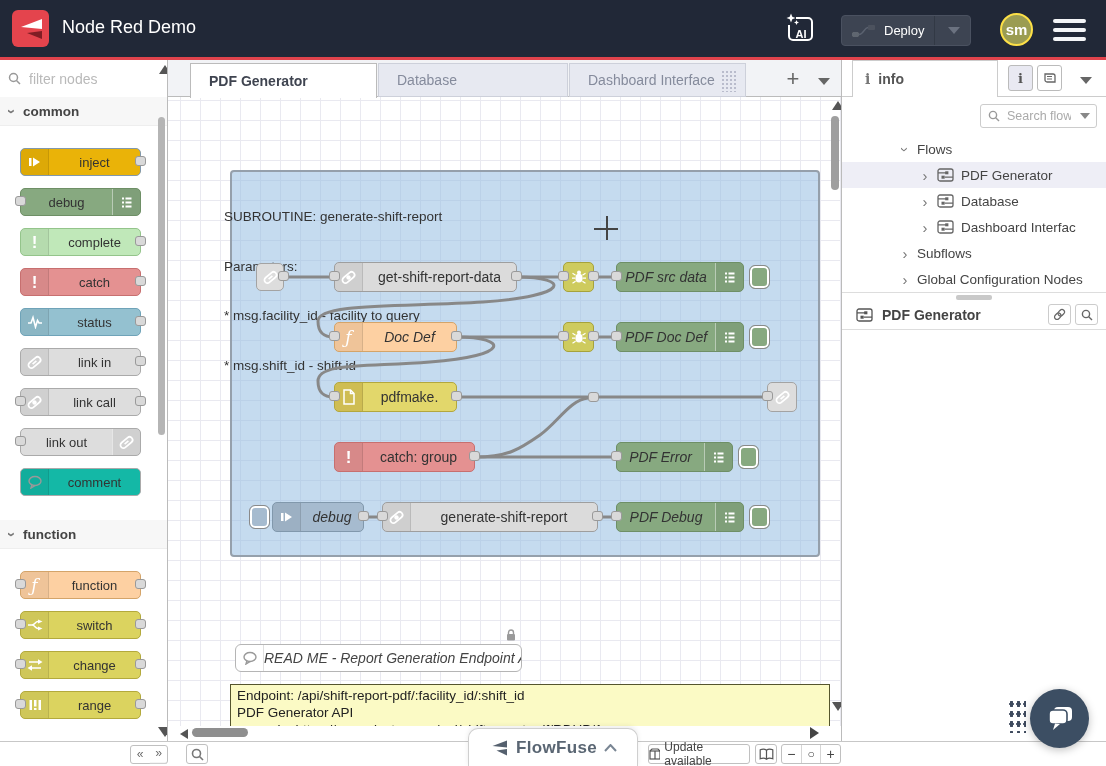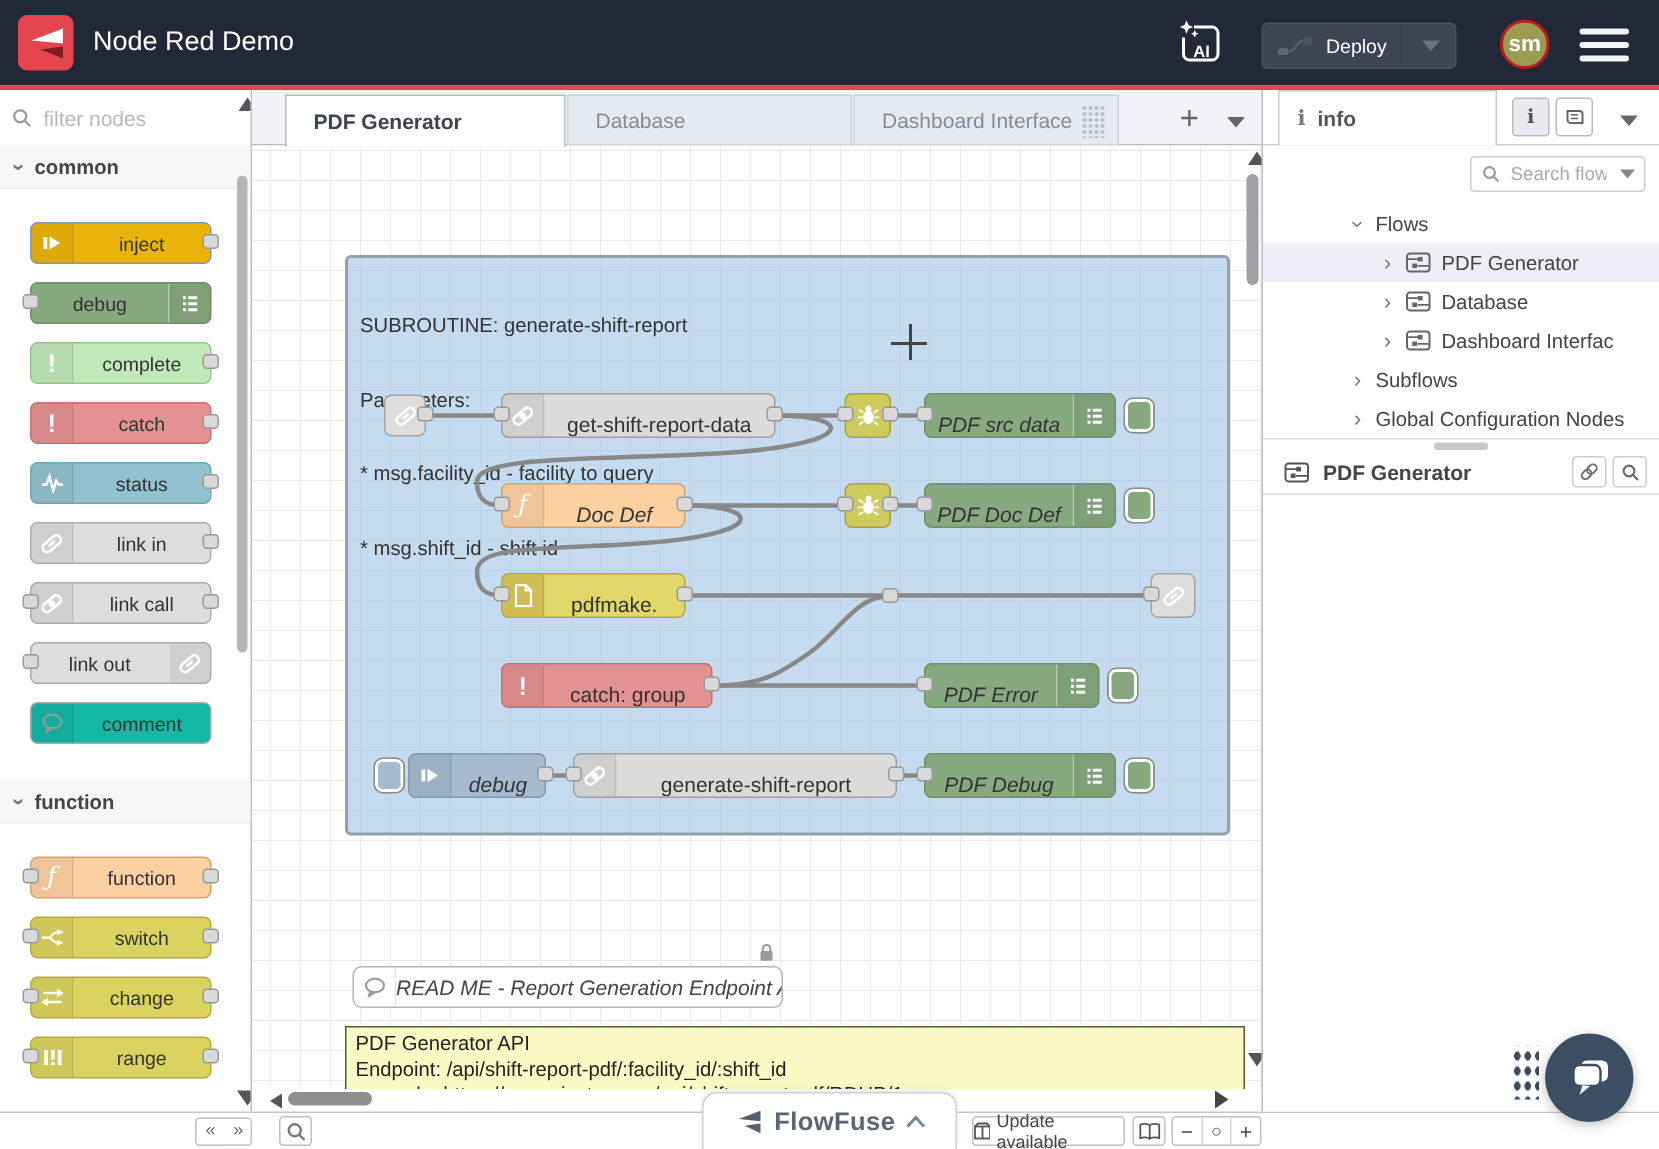--- a/index.html
+++ b/index.html
@@ -9,21 +9,21 @@
   
   .header{position:absolute;left:0;top:0;width:1106px;height:57px;background:#212837;display:flex;align-items:center;}
   .redline{position:absolute;left:0;top:57px;width:1106px;height:3px;background:#e0434c;}
   .logo{position:absolute;left:12px;top:10px;width:37px;height:37px;background:#e4444d;border-radius:6px;display:flex;align-items:center;justify-content:center;}
   .apptitle{position:absolute;left:62px;top:17px;color:#fff;font-size:18px;}
   .ai-btn{position:absolute;left:784px;top:13px;width:32px;height:32px;}
   .deploy{position:absolute;left:841px;top:15px;width:130px;height:31px;background:#3d4452;border:1px solid #4a5160;border-radius:4px;display:flex;align-items:center;box-sizing:border-box;}
   .deploy .dlabel{color:#ffffff;font-size:13px;margin-left:8px;}
   .deploy .dcaret{margin-left:auto;margin-right:10px;width:0;height:0;border-left:6px solid transparent;border-right:6px solid transparent;border-top:7px solid #6b7280;}
   .deploy .dsep{width:1px;height:100%;background:#323945;margin-left:10px;}
-  .avatar{position:absolute;left:1000px;top:13px;width:33px;height:33px;border-radius:50%;background:#9b9c52;border:2px solid #b91c1c;box-sizing:border-box;color:#fff;font-weight:bold;font-size:15px;display:flex;align-items:center;justify-content:center;}
+  .avatar{position:absolute;left:1000px;top:13px;width:33px;height:33px;border-radius:50%;background:#9b9c52;border:2px solid #fde047;box-sizing:border-box;color:#fff;font-weight:bold;font-size:15px;display:flex;align-items:center;justify-content:center;}
   .burger{position:absolute;left:1053px;top:19px;width:33px;height:22px;display:flex;flex-direction:column;justify-content:space-between;}
   .burger div{height:4px;background:#f4f5f7;border-radius:2px;}
 
   
   .palette{position:absolute;left:0;top:60px;width:168px;height:681px;background:#fff;border-right:1px solid #bbb;box-sizing:border-box;overflow:hidden;}
   .pal-search{position:absolute;left:0;top:0;width:167px;height:37px;border-bottom:1px solid #e2e2e2;display:flex;align-items:center;background:#fff;}
   .pal-search input{border:none;outline:none;font-size:14px;color:#555;width:120px;font-family:"Liberation Sans",sans-serif;}
   .pal-search input::placeholder{color:#b9b9b9;}
   .pal-list{position:absolute;left:0;top:37px;width:167px;}
   .pal-cat{height:28px;display:flex;align-items:center;background:#f7f7f7;border-bottom:1px solid #eee;font-size:13.5px;font-weight:bold;color:#444;}
@@ -54,21 +54,21 @@
   .tab .dots{position:absolute;right:8px;top:6px;width:16px;height:22px;background-image:radial-gradient(#b9bccc 1.2px,transparent 1.2px);background-size:4px 4px;}
   .tab-plus{position:absolute;left:612px;top:8px;width:26px;height:24px;color:#666;font-size:22px;text-align:center;line-height:22px;}
   .tab-caret{position:absolute;left:650px;top:18px;width:0;height:0;border-left:6px solid transparent;border-right:6px solid transparent;border-top:7px solid #666;}
 
   
   .canvas{position:absolute;left:168px;top:97px;width:673px;height:629px;overflow:hidden;background:#fff;
     background-image:linear-gradient(#e9e9f0 1px,transparent 1px),linear-gradient(90deg,#e9e9f0 1px,transparent 1px);
     background-size:20px 20px;background-position:12px 3px;}
   .group{position:absolute;border:2px solid #95a0ab;border-radius:4px;box-sizing:border-box;}
   .group-label{position:absolute;font-size:13.5px;line-height:16.5px;color:#333;white-space:pre;}
-  .fnode{position:absolute;border-radius:5px;border:1px solid;box-sizing:border-box;display:flex;align-items:flex-end;font-size:14px;color:#333;z-index:5;}
+  .fnode{position:absolute;border-radius:5px;border:1px solid;box-sizing:border-box;display:flex;align-items:center;font-size:14px;color:#333;z-index:5;}
   .fnode.small .band{width:100%;border:none;background:transparent;}
   .toggle{position:absolute;width:21px;height:24px;border:1px solid #8a8a8a;border-radius:6px;box-shadow:inset 0 0 0 2px #fff;box-sizing:border-box;z-index:5;}
   .junction{position:absolute;width:11px;height:10px;background:#d9d9d9;border:1px solid #999;border-radius:3px;box-sizing:border-box;z-index:5;}
   .wires{position:absolute;left:0;top:0;z-index:1;}
   .comment-node{position:absolute;background:#fff;border:1px solid #b5b5b5;border-radius:6px;display:flex;align-items:center;font-size:14px;color:#444;box-sizing:border-box;z-index:5;}
   .api-note{position:absolute;border:1px solid #55552e;box-sizing:border-box;font-size:13.5px;line-height:17px;color:#222;padding:2px 0 0 6px;z-index:4;}
   .crosshair{position:absolute;z-index:8;}
   .crosshair .h{position:absolute;left:-12px;top:0;width:24px;height:1.5px;background:#444;}
   .crosshair .v{position:absolute;left:0;top:-12px;width:1.5px;height:24px;background:#444;}
   .cv-up{position:absolute;left:664px;top:4px;width:0;height:0;border-left:6px solid transparent;border-right:6px solid transparent;border-bottom:9px solid #555;z-index:9;}
@@ -345,21 +345,21 @@
     <div class="tab inactive" style="left:401px;width:177px;">
       <span>Dashboard Interface</span>
       <span class="dots"></span>
     </div>
     <div class="tab-plus">+</div>
     <div class="tab-caret"></div>
   </div>
 
   <div class="canvas">
     <div class="group" id="flow-group" style="left: 62px; top: 73px; width: 590px; height: 387px; background: rgba(150, 190, 226, 0.55);"></div>
-    <div class="group-label" style="left:72px;top:79px;">
+    <div class="group-label" style="left:56px;top:79px;">
       <div>SUBROUTINE: generate-shift-report</div>
       <div>Parameters:</div>
       <div>* msg.facility_id - facility to query</div>
       <div>* msg.shift_id - shift id</div>
     </div>
 
     <svg class="wires" width="673" height="629">
       <g fill="none" stroke="#888" stroke-width="3" stroke-linecap="round">
         <path d="M116,180 H166"></path>
         <path d="M349,180 H395"></path>
@@ -566,22 +566,22 @@
       <span class="band left plain" style="border-right:1px solid #e0e0e0;">
         <svg width="16" height="14">
             <ellipse cx="8" cy="6" rx="6" ry="4.5" fill="none" stroke="#999" stroke-width="1.4"></ellipse>
             <path d="M5,9.5 L4,13 L8.2,10.3" fill="none" stroke="#999" stroke-width="1.4"></path>
           </svg>
       </span>
       <span class="nlabel italic">READ ME - Report Generation Endpoint API</span>
     </div>
 
     <div class="api-note" id="api-note" style="left: 62px; top: 587px; width: 600px; height: 154px; background: rgb(251, 250, 197);">
+      <div>Endpoint: /api/shift-report-pdf/:facility_id/:shift_id</div>
       <div>PDF Generator API</div>
-      <div>Endpoint: /api/shift-report-pdf/:facility_id/:shift_id</div>
       <div>example: https://&lt;your instance&gt; /api/shift-report-pdf/RDUP/1</div>
     </div>
 
     <div class="crosshair" style="left:438px;top:131px;">
         <div class="h"></div>
         <div class="v"></div>
       </div>
 
     <div class="cv-up"></div>
     <div class="cv-thumb"></div>

